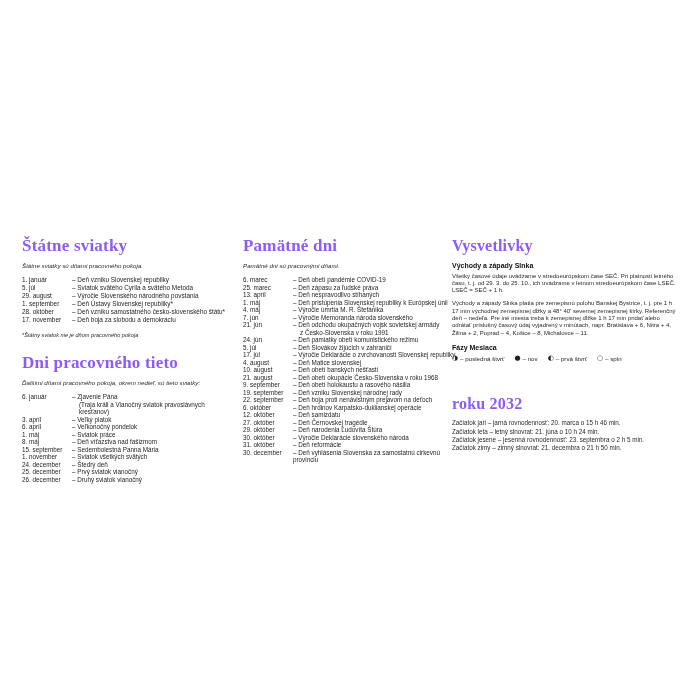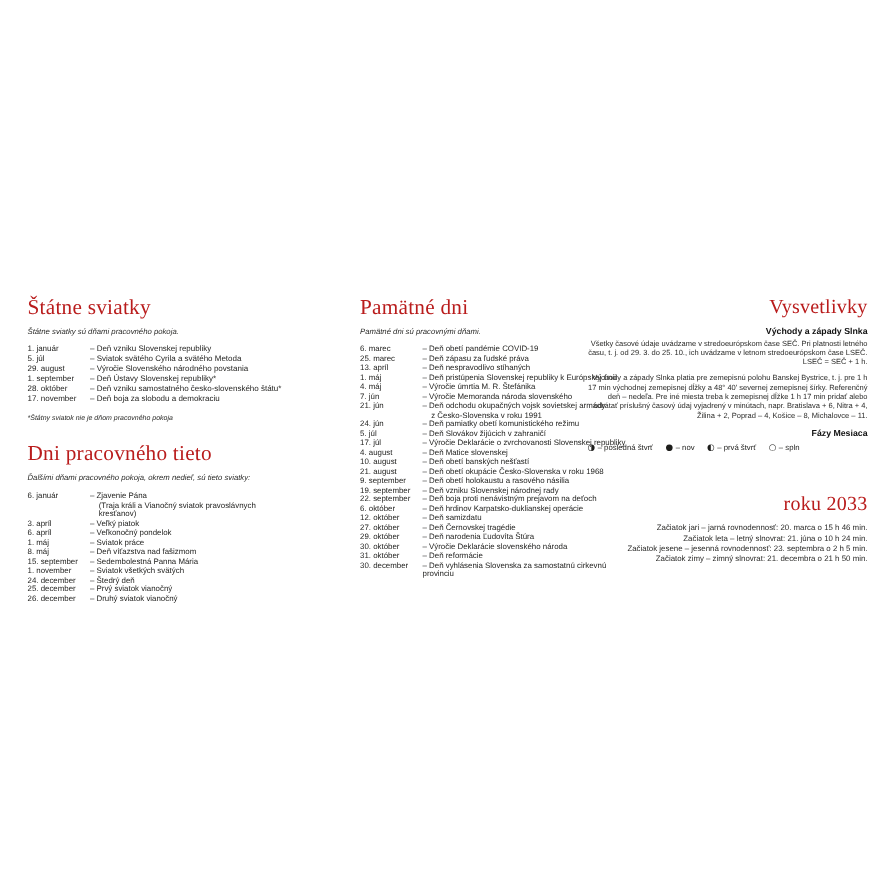--- a/index.html
+++ b/index.html
@@ -1,23 +1,23 @@
 <!DOCTYPE html>
 <html lang="sk"><head>
 <meta charset="utf-8">
 <style>
   html,body{margin:0;padding:0;background:#fff;}
   .page{position:relative;width:700px;height:700px;background:#ffffff;overflow:hidden;
         font-family:"Liberation Sans",sans-serif;color:#1d1d1b;}
   .col{position:absolute;top:237px;}
   .col-left{left:22px;width:212px;}
-  .col-mid{left:243px;width:218px;margin-left:45px;}
-  .col-right{left:470px;width:224px;text-align:right;}
-
-  h1.sec-title{font-family:"Liberation Serif",serif;font-weight:400;color:#b91c1c;
+  .col-mid{left:243px;width:218px;}
+  .col-right{left:452px;width:224px;}
+
+  h1.sec-title{font-family:"Liberation Serif",serif;font-weight:700;color:#8b5cf6;
         font-size:17px;line-height:18px;margin:0 0 7px 0;letter-spacing:.2px;}
   h1.sec-title.two-line{font-size:16px;line-height:17px;}
   .subtitle{font-style:italic;font-size:6.2px;line-height:8px;margin:0 0 6px 0;color:#2a2a28;}
   .footnote{font-style:italic;font-size:5.6px;line-height:7px;margin:8px 0 0 0;color:#2a2a28;}
 
   .list{margin:0;}
   .row{display:grid;grid-template-columns:47px 1fr;column-gap:3px;
        font-size:6.4px;line-height:8px;}
   .list.tight .row{line-height:7.5px;font-size:6.3px;}
   .row .date{white-space:nowrap;}
@@ -290,21 +290,21 @@
           <span class="phase">
           <span class="sym">○</span>
           <span>– spln</span>
         </span>
         </div>
     </div>
 
     <div class="gap-top">
       <h1 class="sec-title two-line">
         <br>
-        <span>roku 2033</span>
+        <span>roku 2032</span>
       </h1>
       <div>
 
       <div class="season-line">Začiatok jari – jarná rovnodennosť: 20. marca o 15 h 46 min.</div>
           <div class="season-line">Začiatok leta – letný slnovrat: 21. júna o 10 h 24 min.</div>
           <div class="season-line">Začiatok jesene – jesenná rovnodennosť: 23. septembra o 2 h 5 min.</div>
           <div class="season-line">Začiatok zimy – zimný slnovrat: 21. decembra o 21 h 50 min.</div>
         </div>
     </div>
   </section>

